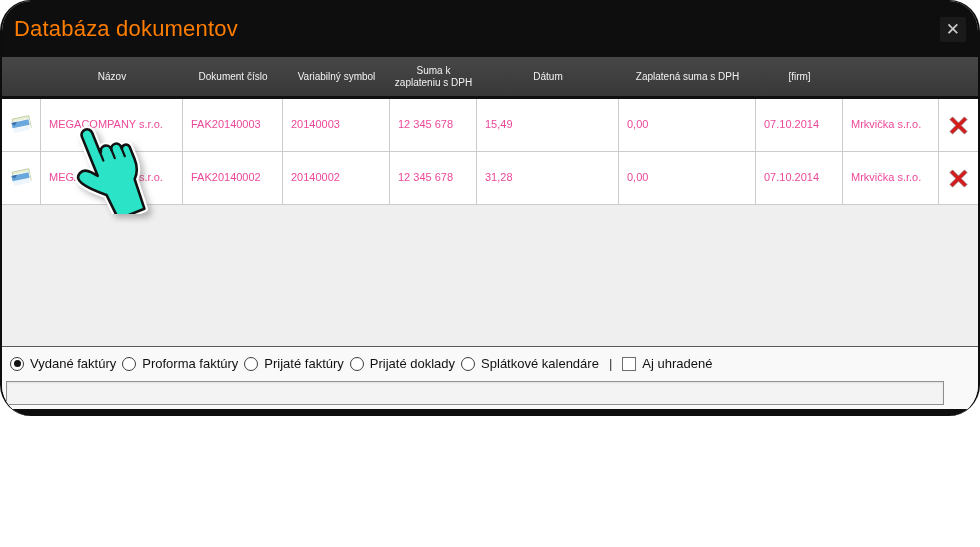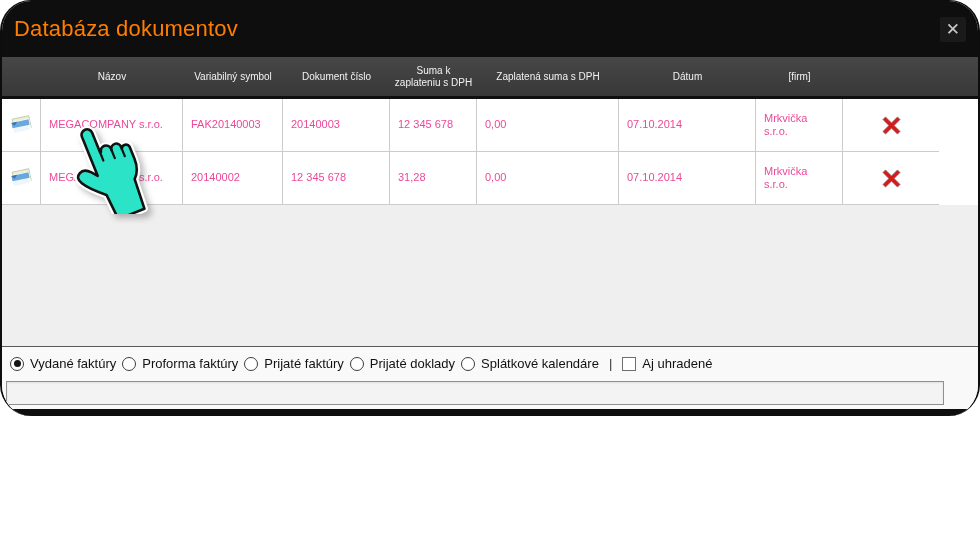--- a/index.html
+++ b/index.html
@@ -80,62 +80,64 @@
 <div class="dialog">
 
   <div class="titlebar">
     <span class="title">Databáza dokumentov</span>
     <span class="close-btn">✕</span>
   </div>
 
   <div class="thead grid-row">
     <div class="th"></div>
     <div class="th">Názov</div>
+    <div class="th">Dokument číslo</div>
     <div class="th">Variabilný symbol</div>
-    <div class="th">Dokument číslo</div>
     <div class="th">Suma k zaplateniu s DPH</div>
+    <div class="th">Dátum</div>
     <div class="th">Zaplatená suma s DPH</div>
-    <div class="th">Dátum</div>
     <div class="th">[firm]</div>
     <div class="th"></div>
   </div>
 
   <div class="trow grid-row">
     <div class="td center doc-icon">
       <svg width="24" height="20" viewBox="0 0 24 20">
         <rect transform="rotate(-12 12 10)" x="4.5" y="2.5" width="17" height="12" fill="#e9f0d8" stroke="#b9c79a" stroke-width="0.8"></rect>
         <rect transform="rotate(-12 12 10)" x="3" y="6" width="17.5" height="11" fill="#eef6fd" stroke="#ffffff" stroke-width="1.2"></rect>
         <path transform="rotate(-12 12 10)" d="M3 6 h17.5 v5.5 h-17.5 z" fill="#6aa7dd"></path>
         <path transform="rotate(-12 12 10)" d="M3 6 l6 0 -3.5 3.5 z" fill="#3d6fa8"></path>
       </svg>
     </div>
     <div class="td">MEGACOMPANY s.r.o.</div>
     <div class="td">FAK20140003</div>
     <div class="td">20140003</div>
     <div class="td">12 345 678</div>
+    <div class="td">15,49</div>
     <div class="td">0,00</div>
     <div class="td">07.10.2014</div>
     <div class="td">Mrkvička s.r.o.</div>
     <div class="td center last delete-btn">
       <svg width="21" height="21" viewBox="0 0 24 24">
         <path d="M5.2 2.2 L12 9 L18.8 2.2 L21.8 5.2 L15 12 L21.8 18.8 L18.8 21.8 L12 15 L5.2 21.8 L2.2 18.8 L9 12 L2.2 5.2 Z" fill="#d61a1a" stroke="#8f6d77" stroke-width="0.9"></path>
       </svg>
     </div>
   </div>
 
   <div class="trow grid-row">
     <div class="td center doc-icon">
       <svg width="24" height="20" viewBox="0 0 24 20">
         <rect transform="rotate(-12 12 10)" x="4.5" y="2.5" width="17" height="12" fill="#e9f0d8" stroke="#b9c79a" stroke-width="0.8"></rect>
         <rect transform="rotate(-12 12 10)" x="3" y="6" width="17.5" height="11" fill="#eef6fd" stroke="#ffffff" stroke-width="1.2"></rect>
         <path transform="rotate(-12 12 10)" d="M3 6 h17.5 v5.5 h-17.5 z" fill="#6aa7dd"></path>
         <path transform="rotate(-12 12 10)" d="M3 6 l6 0 -3.5 3.5 z" fill="#3d6fa8"></path>
       </svg>
     </div>
     <div class="td">MEGACOMPANY s.r.o.</div>
+    <div class="td">FAK20140002</div>
     <div class="td">20140002</div>
     <div class="td">12 345 678</div>
     <div class="td">31,28</div>
     <div class="td">0,00</div>
     <div class="td">07.10.2014</div>
     <div class="td">Mrkvička s.r.o.</div>
     <div class="td center last delete-btn">
       <svg width="21" height="21" viewBox="0 0 24 24">
         <path d="M5.2 2.2 L12 9 L18.8 2.2 L21.8 5.2 L15 12 L21.8 18.8 L18.8 21.8 L12 15 L5.2 21.8 L2.2 18.8 L9 12 L2.2 5.2 Z" fill="#d61a1a" stroke="#8f6d77" stroke-width="0.9"></path>
       </svg>

